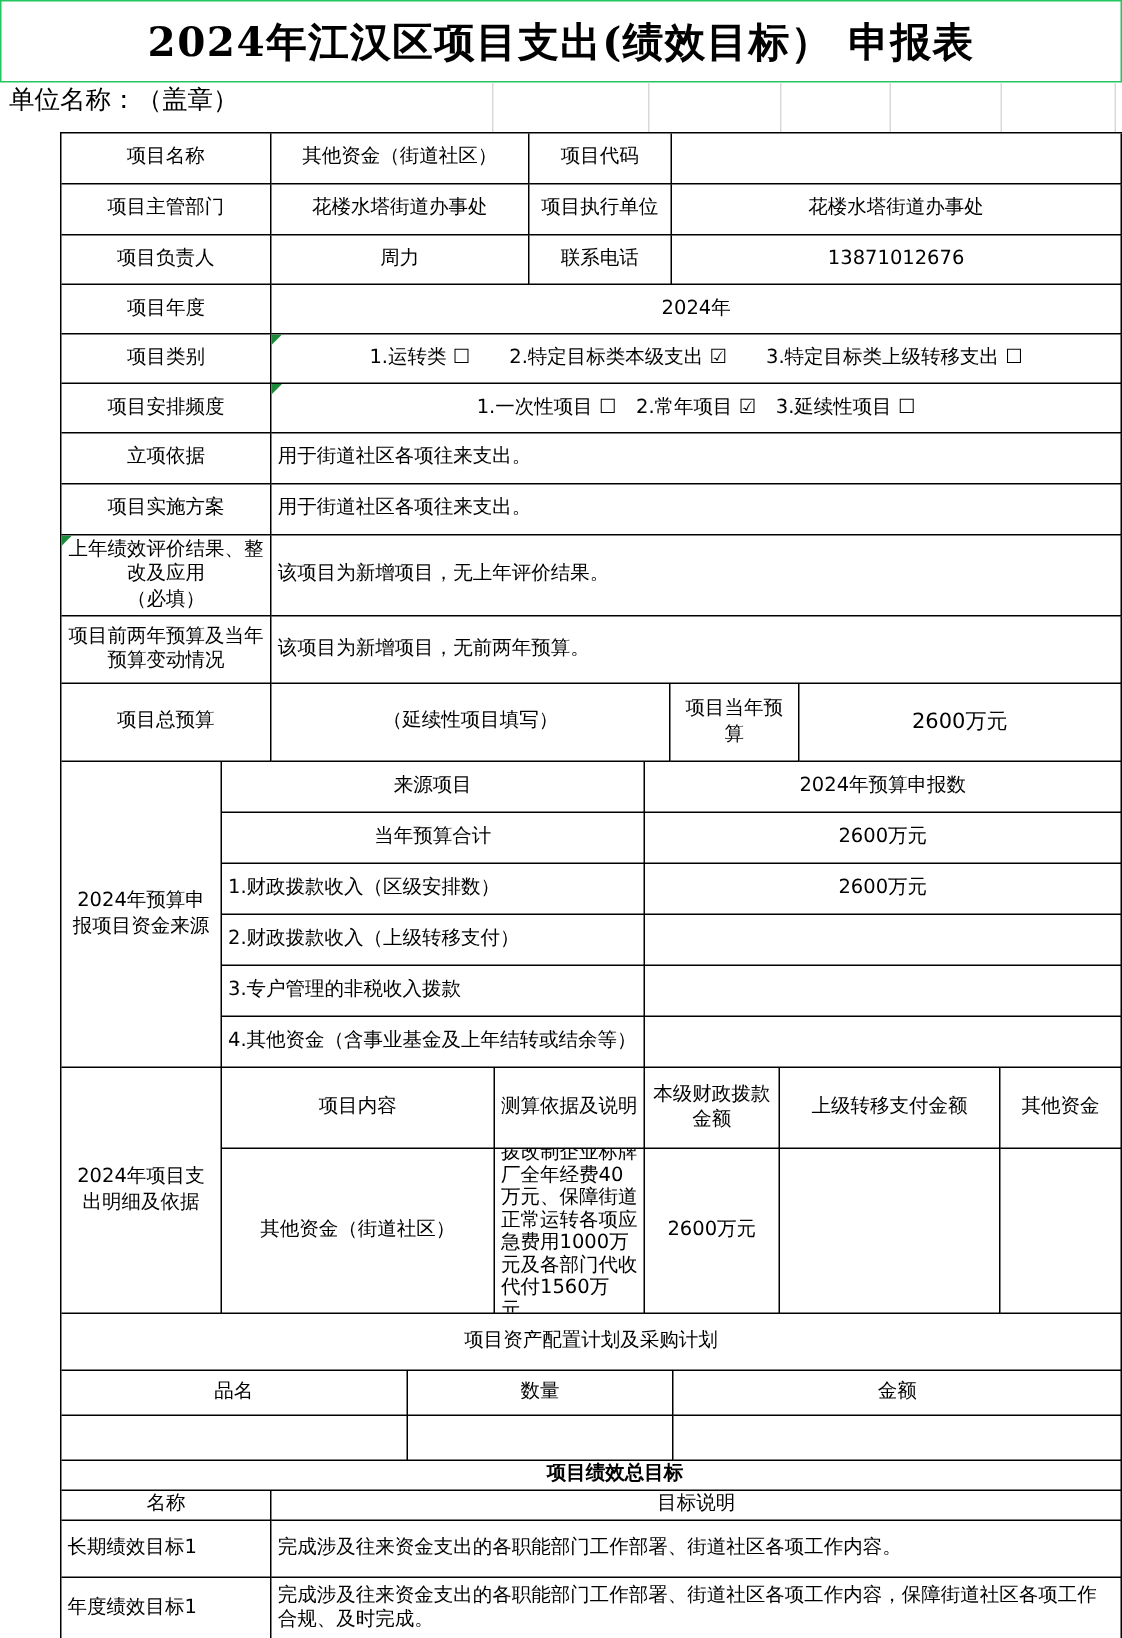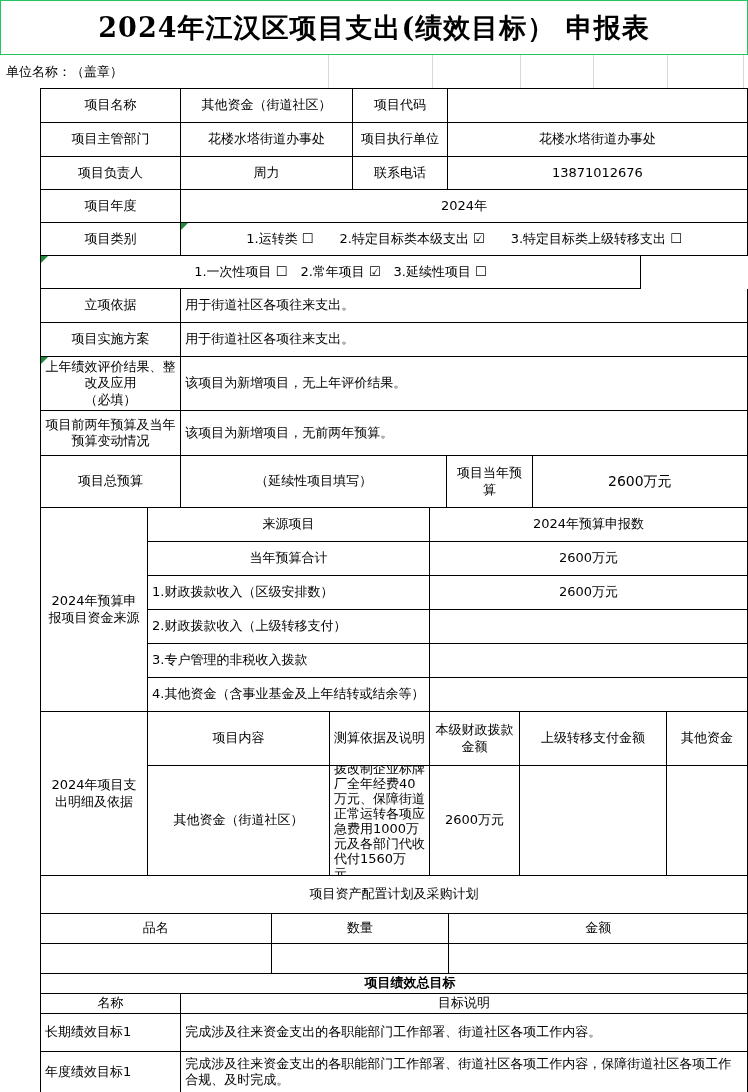--- a/index.html
+++ b/index.html
@@ -4,21 +4,21 @@
 <style>
   html,body{margin:0;padding:0;background:#fff;}
   body{font-family:"DejaVu Sans","Liberation Sans",sans-serif;color:#000;}
   .sheet{width:748px;height:1092px;background:#fff;position:relative;overflow:hidden;}
 
   
   .title-box{box-sizing:border-box;height:55px;border:1px solid #22c55e;display:flex;align-items:center;justify-content:center;
     font-family:"DejaVu Serif","Liberation Serif",serif;font-weight:bold;font-size:27px;letter-spacing:1px;}
 
   
-  .unit-row{box-sizing:border-box;height:33px;position:relative;display:flex;align-items:center;font-size:13px;padding-left:6px;}
+  .unit-row{box-sizing:border-box;height:33px;position:relative;display:flex;align-items:flex-start;font-size:17px;padding-left:6px;}
   .gl{position:absolute;top:0;bottom:0;width:1px;background:#d9d9d9;}
 
   
   .tbl{box-sizing:border-box;border-left:1px solid #000;border-top:1px solid #000;font-size:13px;line-height:1.25;margin-left:40px;}
   .tr{display:flex;}
   .td{box-sizing:border-box;border-right:1px solid #000;border-bottom:1px solid #000;
       display:flex;align-items:center;justify-content:center;text-align:center;
       padding:1px 4px;position:relative;white-space:pre-line;overflow:hidden;}
   .td.left{justify-content:flex-start;text-align:left;}
   .c1{width:148px;} .c2{width:182px;} .c3{width:100px;} .c4{width:90px;} .c5{width:147px;} .c6{width:81px;}
@@ -81,20 +81,21 @@
 
     <div class="tr" style="height:33px">
       <div class="td c1">项目类别</div>
       <div class="td wide">
         <span class="flag"></span>
         <span>1.运转类 ☐　　2.特定目标类本级支出 ☑　　3.特定目标类上级转移支出 ☐</span>
       </div>
     </div>
 
     <div class="tr" style="height:33px">
+      <div class="td c1">项目安排频度</div>
       <div class="td wide">
         <span class="flag"></span>
         <span>1.一次性项目 ☐　2.常年项目 ☑　3.延续性项目 ☐</span>
       </div>
     </div>
 
     <div class="tr" style="height:34px">
       <div class="td c1">立项依据</div>
       <div class="td wide left">用于街道社区各项往来支出。</div>
     </div>

